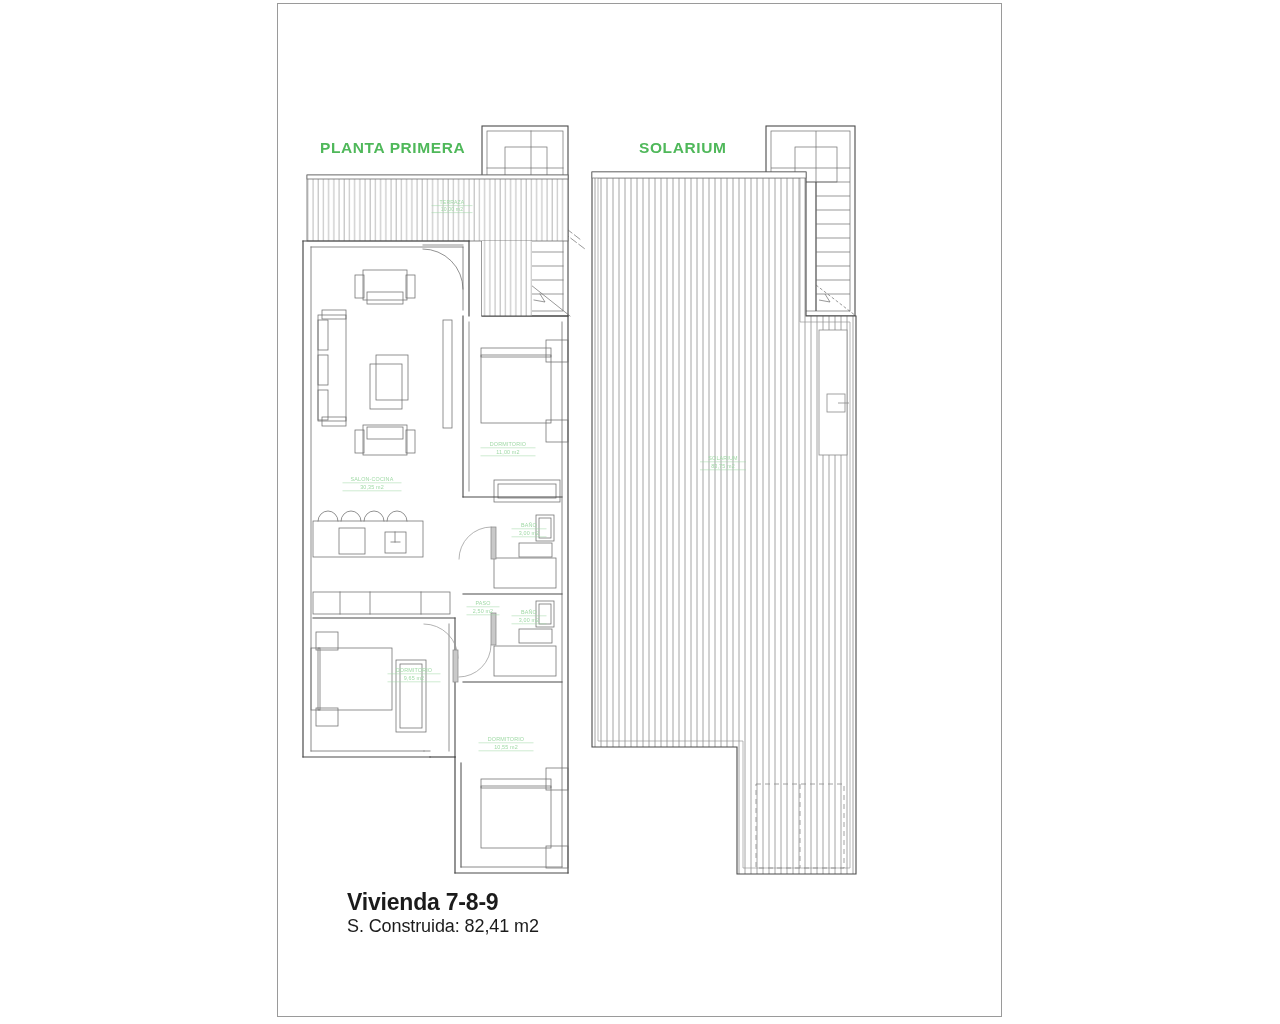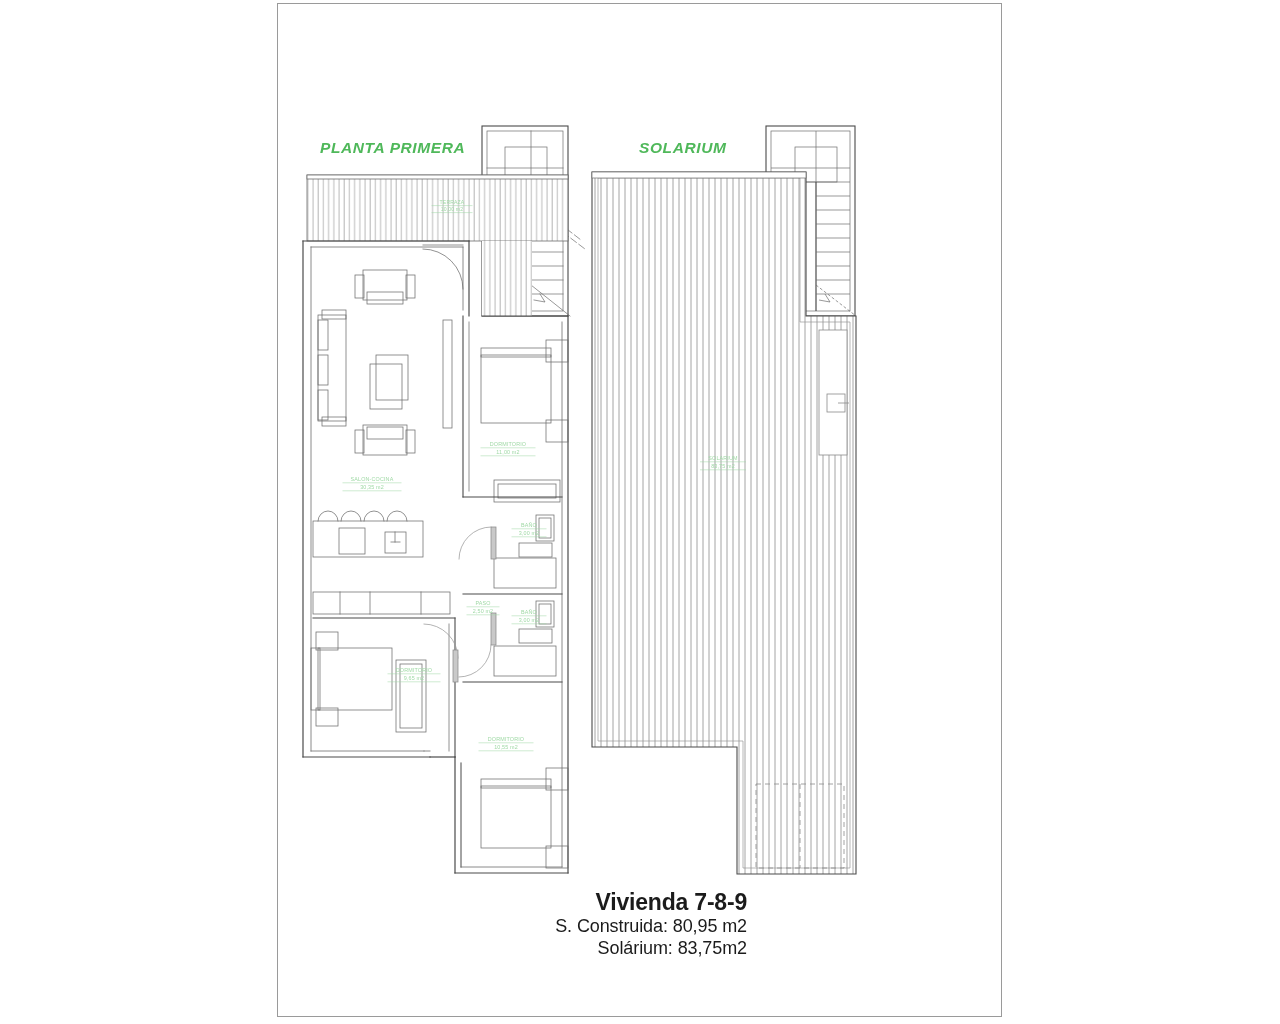--- a/index.html
+++ b/index.html
@@ -24,38 +24,36 @@
     top: 3px;
     width: 725px;
     height: 1014px;
     border: 1px solid #9a9a9a;
     background: #ffffff;
     box-sizing: border-box;
   }
   .plan-title {
     position: absolute;
     font-family: "Liberation Sans", sans-serif;
-    font-style: italic;
     font-weight: bold;
     font-size: 15.5px;
     letter-spacing: 0.6px;
     color: #4fb85a;
     white-space: nowrap;
   }
   #title-planta { left: 320px; top: 139px; }
   #title-solarium { left: 639px; top: 139px; }
 
   
   #titleblock {
     position: absolute;
     left: 347px;
     top: 888px;
     width: 400px;
     color: #1b1b1b;
-    text-align: right;
   }
   #titleblock .tb-main {
     font-size: 23px;
     font-weight: bold;
     line-height: 28px;
     letter-spacing: -0.2px;
   }
   #titleblock .tb-line {
     font-size: 18px;
     line-height: 21.5px;
@@ -372,17 +370,16 @@
         <text class="room-label" x="723" y="460">SOLARIUM</text>
         <text class="room-label" x="723" y="468">83,75 m2</text>
         <line x1="700" y1="461.8" x2="746" y2="461.8" stroke="#9fd9a5" stroke-width="0.5"></line>
         <line x1="700" y1="469.8" x2="746" y2="469.8" stroke="#9fd9a5" stroke-width="0.5"></line>
       </g>
     </g>
   </svg>
 
   <div id="titleblock">
     <div class="tb-main">Vivienda 7-8-9</div>
-    <div class="tb-line">S. Construida: 80,95 m2</div>
-    <div class="tb-line">Solárium: 83,75m2</div>
+    <div class="tb-line">S. Construida: 82,41 m2</div>
   </div>
 
 </div>
 
 </body></html>

